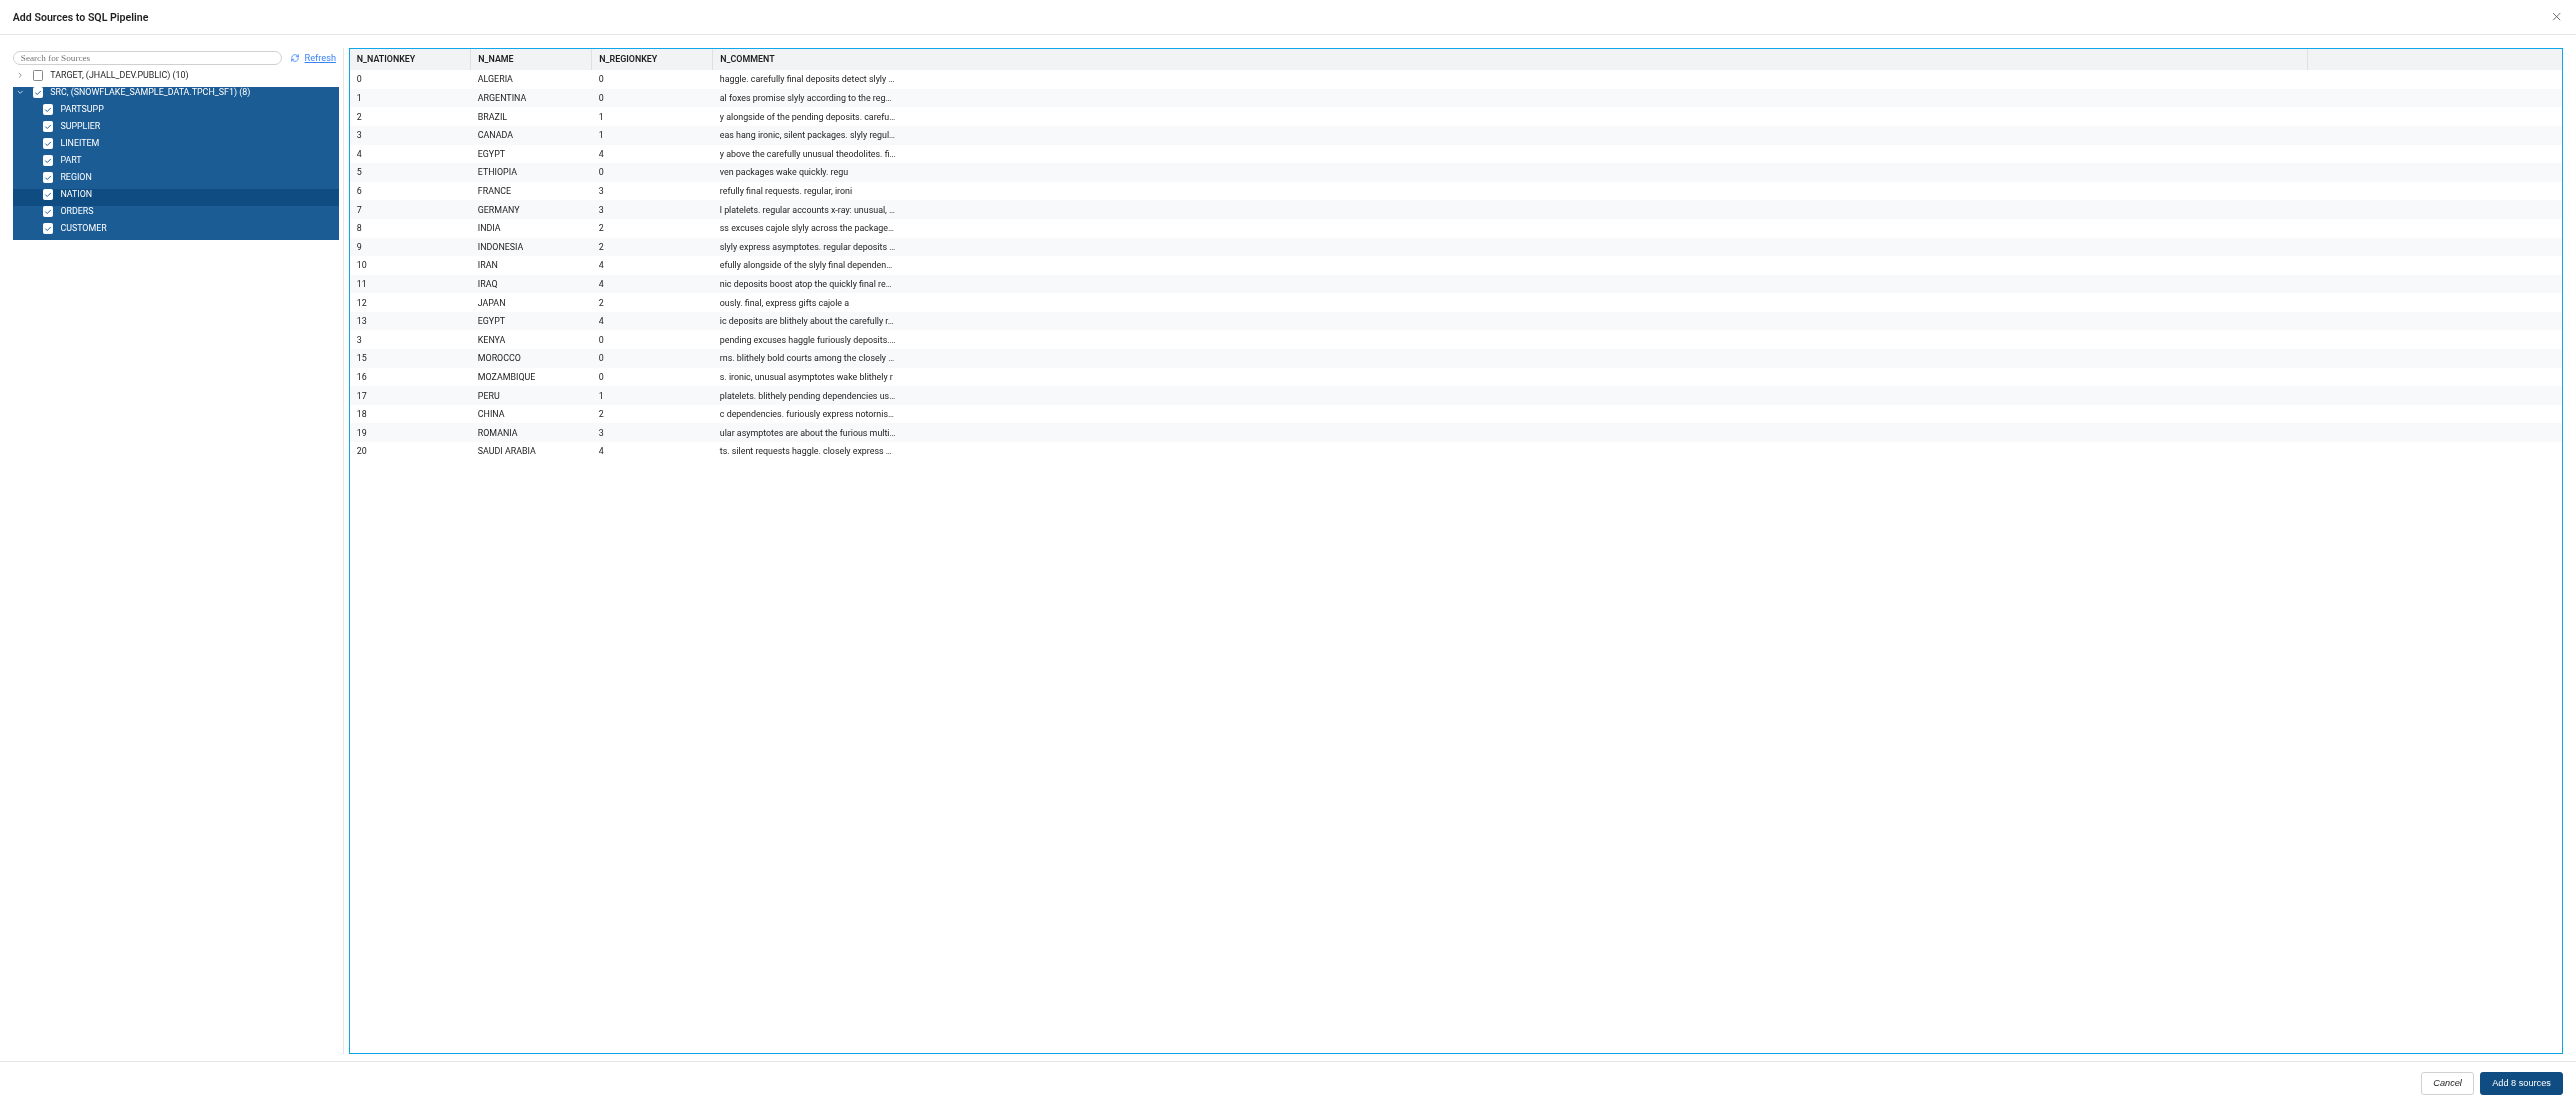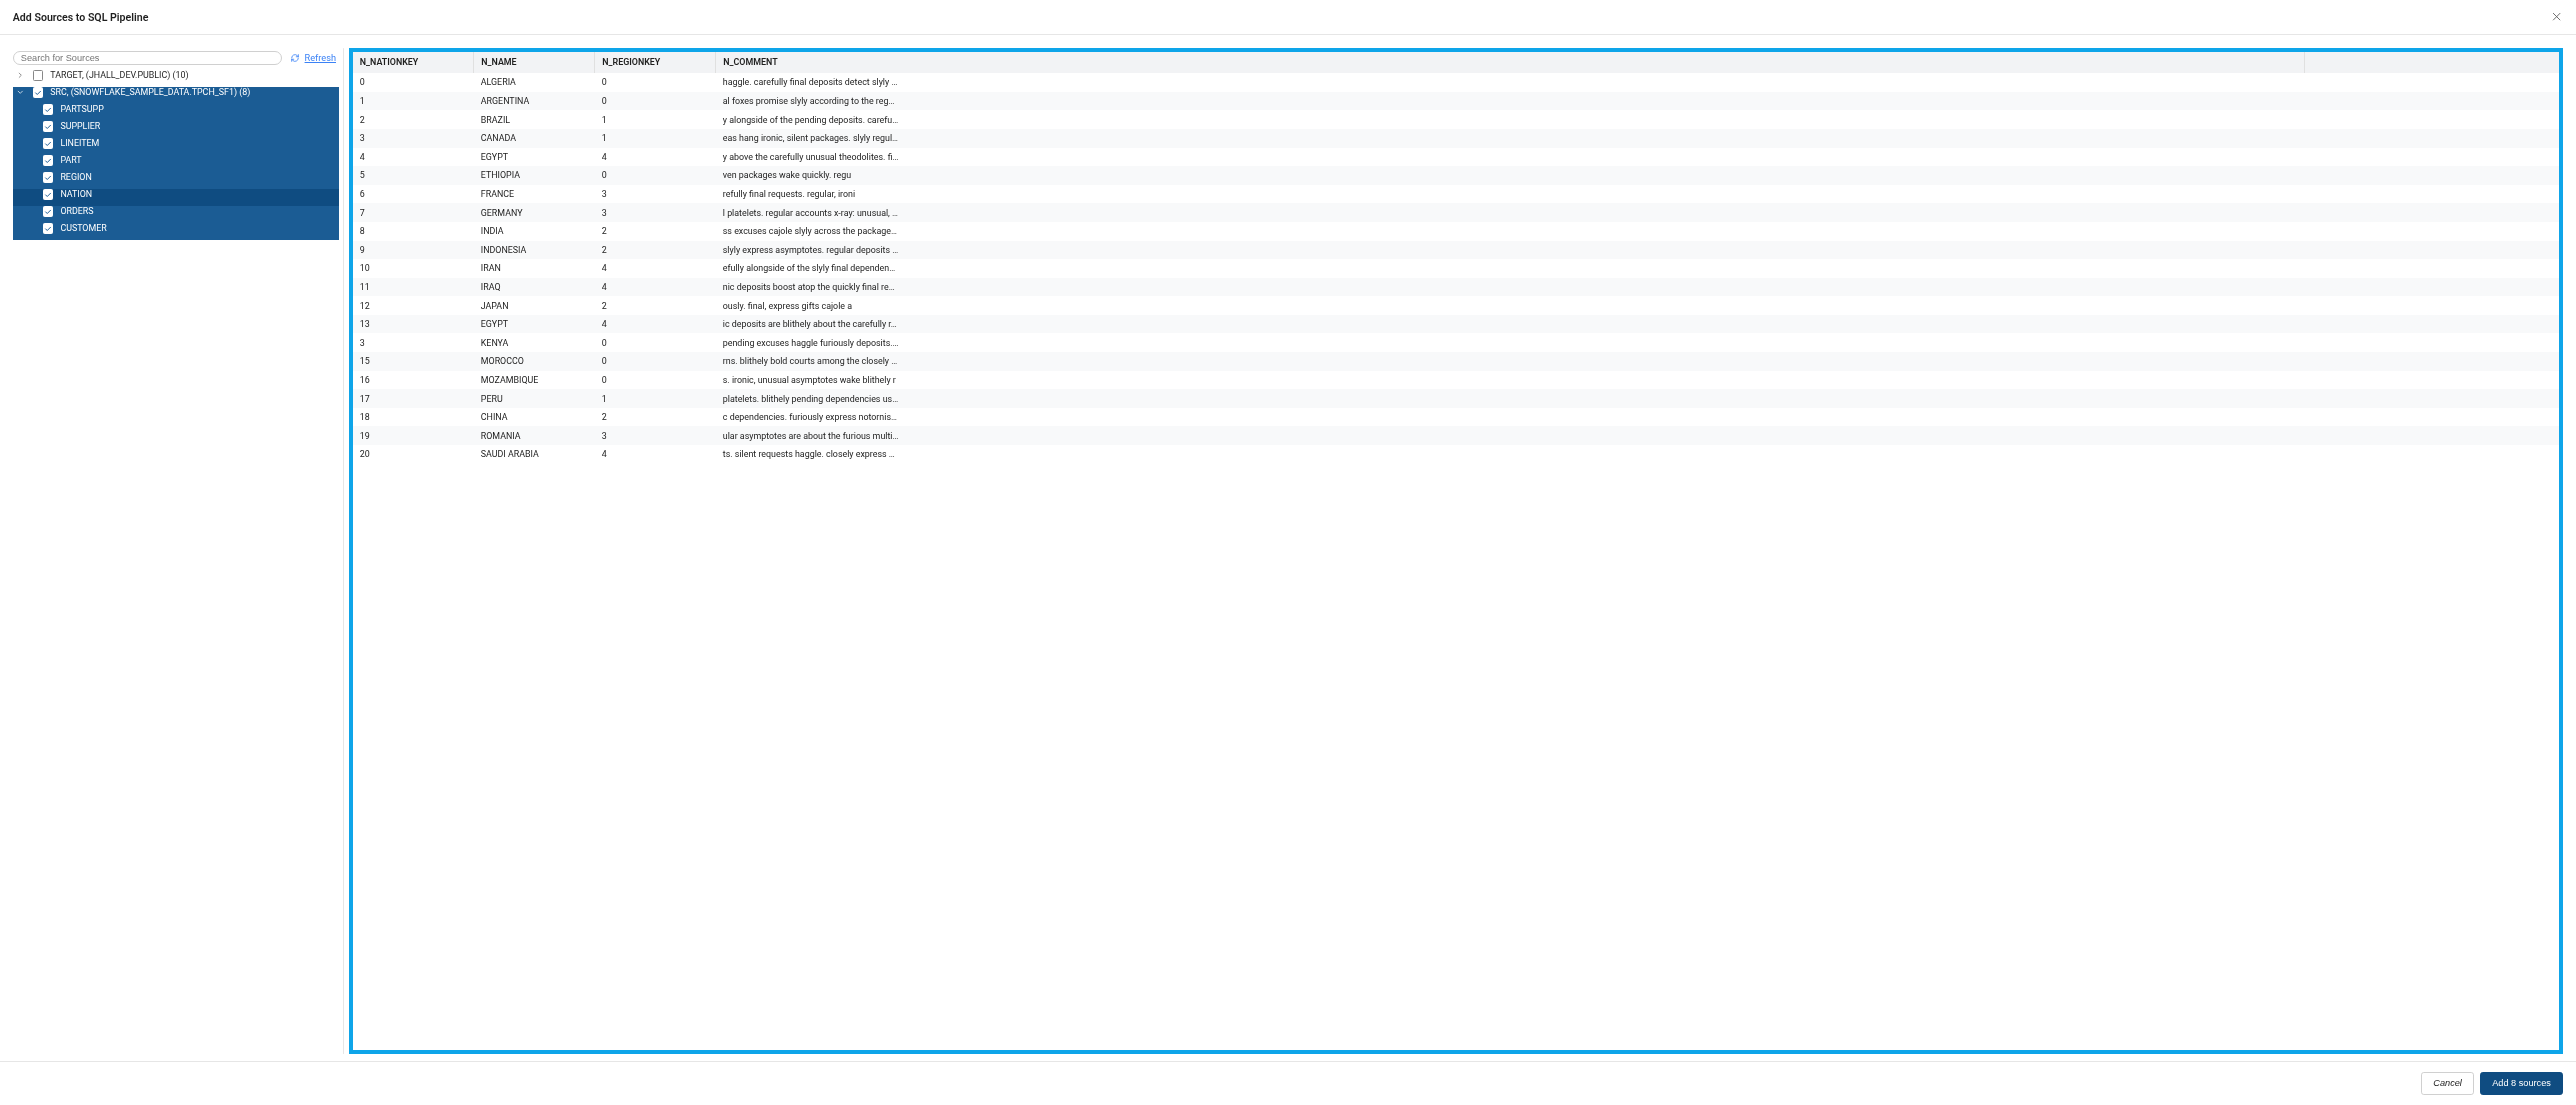--- a/index.html
+++ b/index.html
@@ -31,20 +31,21 @@
   .left-pane { width: 326px; display:flex; flex-direction:column; }
   .left-top { display:flex; align-items:center; gap:5.7px; margin-bottom:2.8px; }
   .search-wrap { flex:1; }
   .search-input {
     width: 100%;
     padding: 1px 7px;
     border: 0.7px solid #d0d0d0;
     border-radius: 11px;
     font-size: 9.2px;
     outline: none;
+    font-family: Liberation Serif, serif;
   }
   .refresh-btn {
     display:flex; align-items:center; gap:4.3px;
     color:#3B82F6; font-size:9.2px; cursor:pointer; padding:4.3px 2.8px;text-decoration:underline;
   }
   .refresh-btn svg { width:10px; height:10px; }
   .tree { overflow-y:auto; flex:1; }
   .tree-node {
     display:flex; align-items:flex-start; gap:7px;
     height:17px; padding:0 4.3px;
@@ -59,21 +60,21 @@
   .checkbox {
     width:10.6px; height:10.6px; border:1.1px solid #888; border-radius:1.4px; background:#fff;
     display:flex; align-items:center; justify-content:center; flex-shrink:0;
   }
   .checkbox.checked { background:#fff; border-color:#fff; }
   .tree-node:not(.selected-group):not(.active-row) .checkbox.checked { background:#1b5c94; border-color:#1b5c94; }
   .checkbox svg { width:7.8px; height:7.8px; }
   .checkbox.checked svg path { stroke:#1b5c94; }
   .tree-node:not(.selected-group):not(.active-row) .checkbox.checked svg path { stroke:#fff; }
   .divider { width:1.4px; background:#e6e6e6; border-radius:0.7px; }
-  .right-pane { flex:1; overflow:auto; border:4px solid #0ea5e9; }
+  .right-pane { flex:1; overflow:auto; border:1px solid #0ea5e9; }
   table { width:100%; border-collapse:collapse; table-layout:fixed; }
   thead th {
     position:sticky; top:0; background:#f2f3f5; font-weight:600;
     text-align:left; font-size:8.9px; padding:5.7px 7px;
     border-right:0.7px solid #e0e0e0;
   }
   thead th:last-child { border-right:none; }
   tbody td {
     padding:4.3px 7px; font-size:8.9px; color:#222;
     white-space:nowrap; overflow:hidden; text-overflow:ellipsis;

